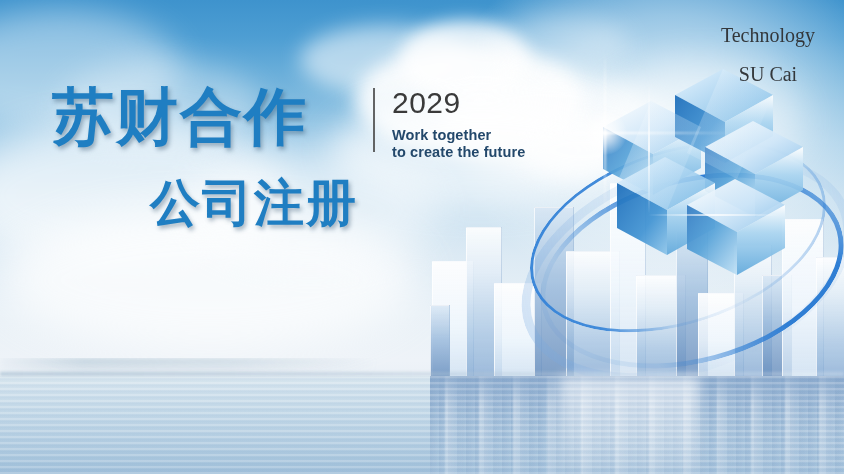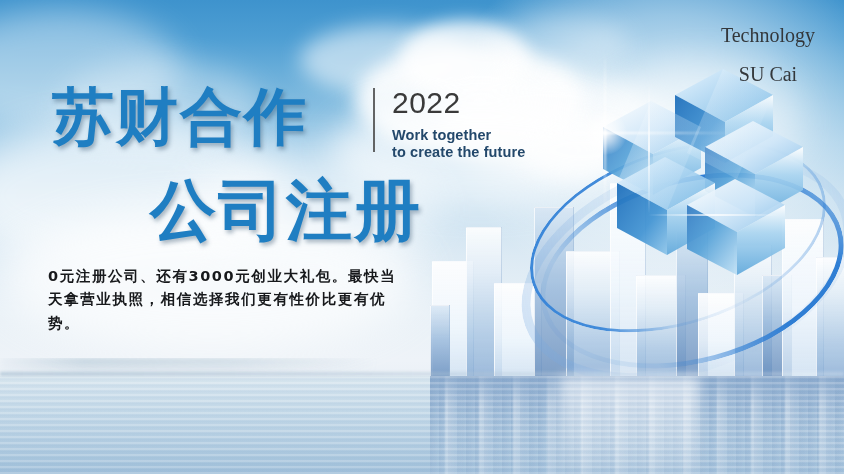--- a/index.html
+++ b/index.html
@@ -176,21 +176,21 @@
   .title-line{
     position:absolute;
     color:#1f7ec2;
     font-weight:700;
     letter-spacing:2px;
     white-space:nowrap;
     text-shadow:2px 3px 4px rgba(40,70,100,.38);
     font-family:"DejaVu Sans","Liberation Sans",sans-serif;
   }
   #title1{left:52px;top:86px;font-size:62px;line-height:1;}
-  #title2{left:150px;top:178px;font-size:66px;line-height:1;}
+  #title2{left:150px;top:178px;font-size:50px;line-height:1;}
 
   .divider{
     position:absolute;left:373px;top:88px;width:2px;height:64px;
     background:#4a4a4a;opacity:.85;
   }
   #year{
     position:absolute;left:392px;top:86px;
     font-size:30px;color:#3a3a3a;letter-spacing:.5px;
     font-family:"Liberation Sans",sans-serif;
   }
@@ -362,20 +362,19 @@
 
   <div id="brand">
     <span class="bl">Technology</span>
     <span class="bl">SU Cai</span>
   </div>
 
   <div class="title-line" id="title1">苏财合作</div>
   <div class="title-line" id="title2">公司注册</div>
 
   <div class="divider"></div>
-  <div id="year">2022</div>
+  <div id="year">2029</div>
   <div class="sub" id="sub1">Work together</div>
   <div class="sub" id="sub2">to create the future</div>
 
-  <div id="body-copy">0元注册公司、还有3000元创业大礼包。最快当天拿营业执照，相信选择我们更有性价比更有优势。</div>
 
 
 </div>
 
 </body></html>

